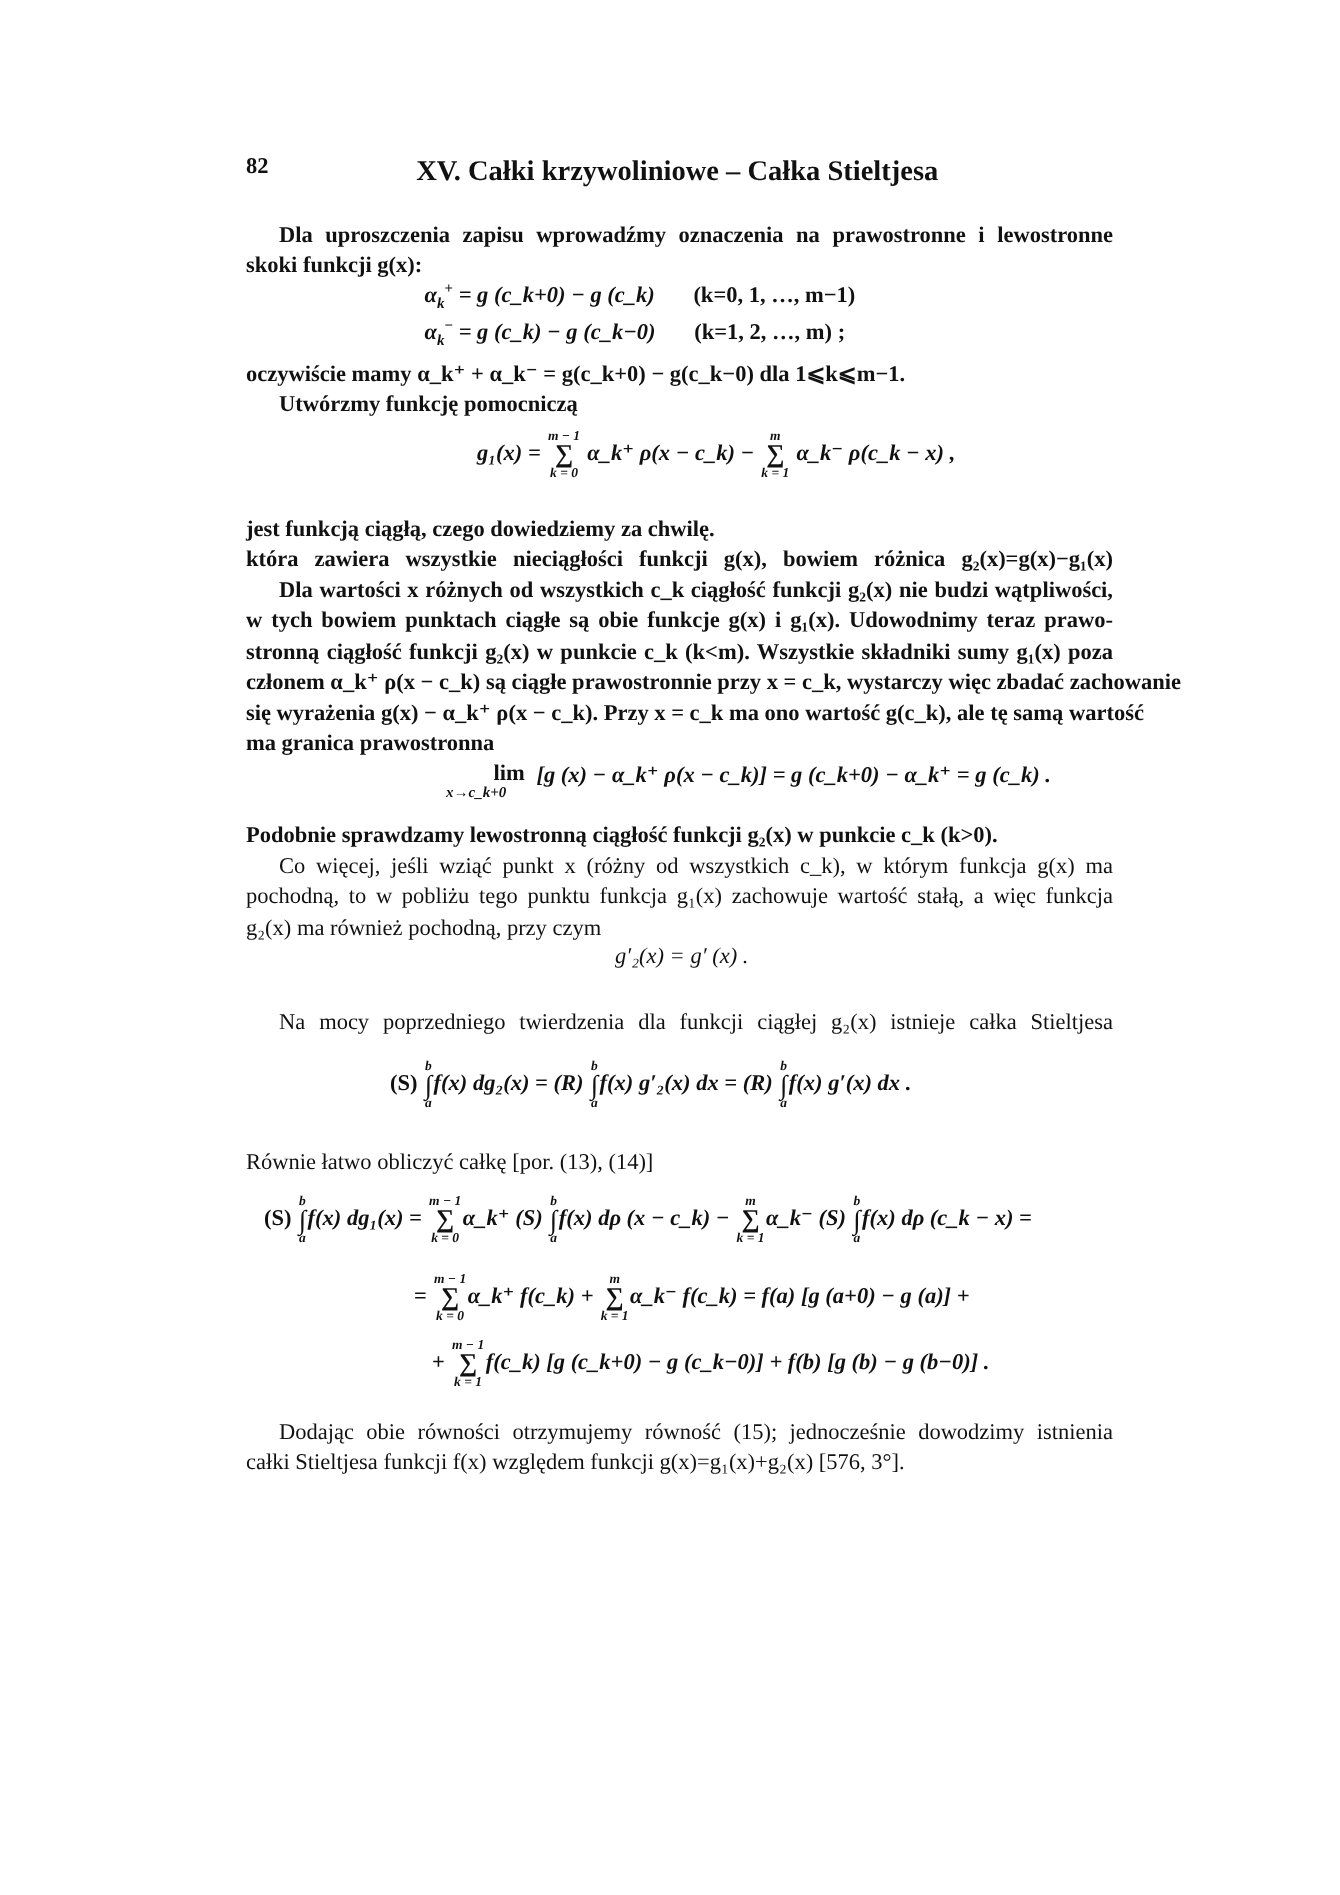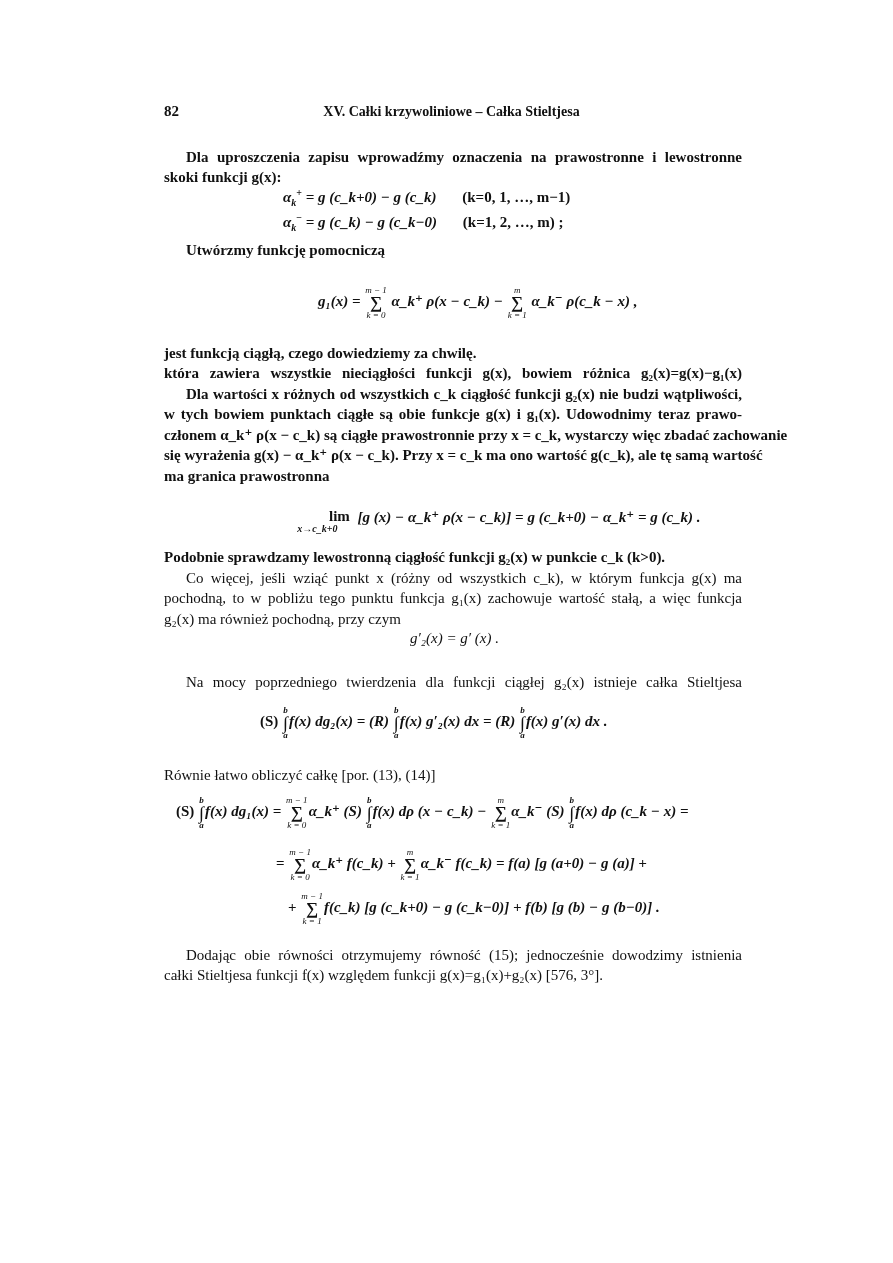--- a/index.html
+++ b/index.html
@@ -1,30 +1,30 @@
 <!DOCTYPE html>
 <html><head>
 <meta charset="utf-8">
 <style>
   html, body { margin: 0; padding: 0; background: #ffffff; }
   body { width: 893px; height: 1263px; position: relative; overflow: hidden;
          font-family: "Liberation Serif", "DejaVu Serif", serif; color: #111; }
   .page { position: absolute; left: 0; top: 0; width: 893px; height: 992px; }
   .abs { position: absolute; white-space: nowrap; }
   .header-num { left: 164px; top: 103px; font-size: 15px; font-weight: bold; }
-  .header-title { left: 0; width: 893px; text-align: center; top: 104px; font-size: 14px; font-weight: bold; padding-left: 10px; box-sizing: border-box; }
+  .header-title { left: 0; width: 893px; text-align: center; top: 104px; font-size: 19px; font-weight: bold; padding-left: 10px; box-sizing: border-box; }
   .para { position: absolute; left: 164px; width: 578px; font-size: 15px; line-height: 20.4px; text-align: justify; }
   .para .ln { display: block; text-align: justify; text-align-last: justify; white-space: nowrap; overflow: visible; height: 20.4px; }
   .para .ln.last { text-align-last: left; }
   .para .ln.ind { padding-left: 22px; }
   .bold { font-weight: bold; }
   i, .it { font-style: italic; }
   .formula { position: absolute; font-size: 15px; white-space: nowrap; line-height: 18px; }
   .sum { display: inline-block; position: relative; text-align: center; vertical-align: middle; margin: 0 1px; }
-  .sum .top, .sum .bot { display: block; font-size: 9px; font-style: italic; font-weight: normal; line-height: 9px; }
+  .sum .top, .sum .bot { display: block; font-size: 9px; font-style: italic; font-weight: bold; line-height: 9px; }
   .sum .sig { display: block; font-size: 17px; line-height: 16px; }
   .int { display: inline-block; text-align: center; vertical-align: middle; margin: 0 1px; }
   .int .top, .int .bot { display: block; font-size: 9px; font-style: italic; font-weight: bold; line-height: 9px; }
   .int .sig { display: block; font-size: 18px; line-height: 16px; }
   .lim { display: inline-block; text-align: center; vertical-align: middle; margin-right: 4px; }
   .lim .w { display: block; line-height: 16px; margin-left: 44px; }
   .lim .sub { display: block; font-size: 10px; font-style: italic; line-height: 10px; }
   sub, sup { font-size: 10px; line-height: 0; }
 </style>
 </head>
@@ -44,20 +44,21 @@
     <i>α</i><sub><i>k</i></sub><sup>+</sup><span class="it"> = g (c_k+0) − g (c_k)</span>
     <span style="margin-left:22px;">(k=0, 1, …, m−1)</span>
   </div>
 
   <div class="formula bold" style="left:283px; top:213px;">
     <i>α</i><sub><i>k</i></sub><sup>−</sup><span class="it"> = g (c_k) − g (c_k−0)</span>
     <span style="margin-left:22px;">(k=1, 2, …, m) ;</span>
   </div>
 
   <div class="para bold" style="top:240px; width:auto;">
+    <span class="ln last">oczywiście mamy α_k⁺ + α_k⁻ = g(c_k+0) − g(c_k−0) dla 1⩽k⩽m−1.</span>
     <span class="ln last ind">Utwórzmy funkcję pomocniczą</span>
   </div>
 
   <div class="formula bold" style="left:318px; top:286px;">
     <span class="it">g₁(x) =</span>
     <span class="sum">
       <span class="top">m − 1</span>
       <span class="sig">∑</span>
       <span class="bot">k = 0</span>
     </span>
@@ -71,20 +72,21 @@
   </div>
 
   <div class="para bold" style="top:343px;">
     <span class="ln last">jest funkcją ciągłą, czego dowiedziemy za chwilę.</span>
     <span class="ln">która zawiera wszystkie nieciągłości funkcji g(x), bowiem różnica g₂(x)=g(x)−g₁(x)</span>
   </div>
 
   <div class="para bold" style="top:384px;">
     <span class="ln ind">Dla wartości x różnych od wszystkich c_k ciągłość funkcji g₂(x) nie budzi wątpliwości,</span>
     <span class="ln">w tych bowiem punktach ciągłe są obie funkcje g(x) i g₁(x). Udowodnimy teraz prawo-</span>
+    <span class="ln">stronną ciągłość funkcji g₂(x) w punkcie c_k (k&lt;m). Wszystkie składniki sumy g₁(x) poza</span>
     <span class="ln">członem α_k⁺ ρ(x − c_k) są ciągłe prawostronnie przy x = c_k, wystarczy więc zbadać zachowanie</span>
     <span class="ln">się wyrażenia g(x) − α_k⁺ ρ(x − c_k). Przy x = c_k ma ono wartość g(c_k), ale tę samą wartość</span>
     <span class="ln last">ma granica prawostronna</span>
   </div>
 
   <div class="formula bold" style="left:285px; top:508px;">
     <span class="lim">
       <span class="w">lim</span>
       <span class="sub">x→c_k+0</span>
     </span>

